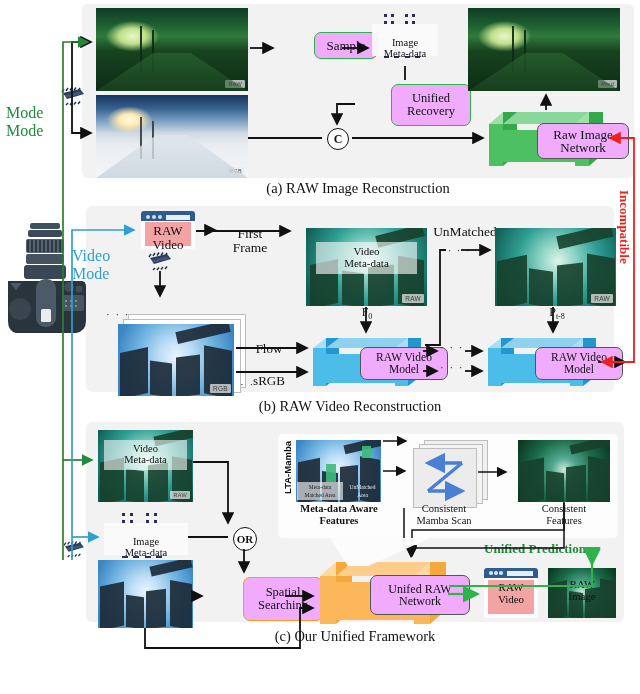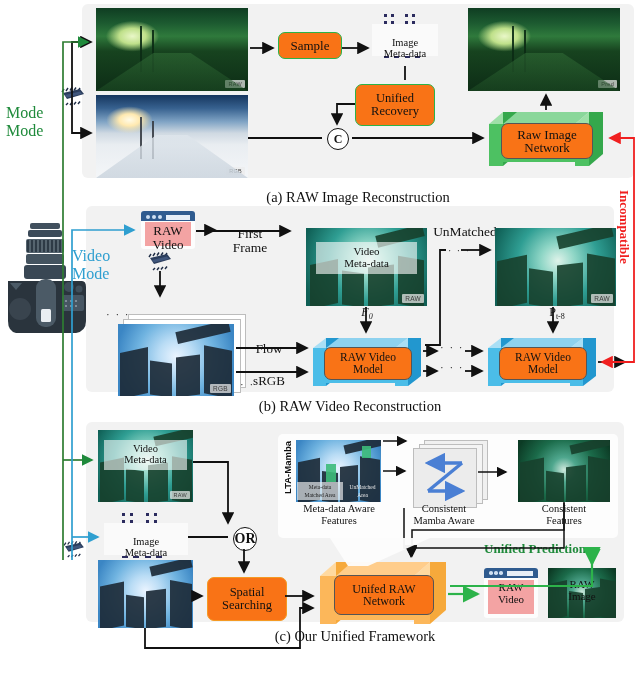--- a/index.html
+++ b/index.html
@@ -3,23 +3,23 @@
 <meta charset="utf-8">
 <style>
   html,body{margin:0;padding:0;background:#ffffff;}
   body{width:640px;height:694px;position:relative;overflow:hidden;
        font-family:"Liberation Serif",serif;color:#111;}
   
   .panel{position:absolute;background:#f2f2f2;border-radius:6px;}
   .caption{position:absolute;text-align:center;font-family:"Liberation Serif",serif;
            font-size:14.5px;color:#111;white-space:nowrap;}
   
-  .box{position:absolute;background:#f97316;border-radius:7px;display:flex;
+  .box{position:absolute;background:#f0abfc;border-radius:7px;display:flex;
        align-items:center;justify-content:center;text-align:center;
-       font-family:"Liberation Serif",serif;line-height:1.02;}
+       font-family:"Liberation Serif",serif;line-height:1.02;margin-left:36px;}
   .box.green{border:1.6px solid #2bb34a;}
   .box.orange{border:1.6px solid #f59a23;}
   
   .lbl{position:absolute;font-family:"Liberation Serif",serif;text-align:center;
        line-height:1.03;white-space:nowrap;}
   .lbl.green{color:#1f8a3b;}
   .lbl.blue{color:#2f9fd0;}
   .lbl.red{color:#f02020;}
   
   .img{position:absolute;overflow:hidden;background:#ccc;}
@@ -144,21 +144,21 @@
     <span>Network</span>
   </div>
 </div>
 
 <div class="img im-raw-road" style="left:468px;top:8px;width:152px;height:83px;">
   <div class="bld" style="left:44px;top:18px;width:2px;height:46px;background:#0c2b15;"></div>
   <div class="bld" style="left:56px;top:22px;width:2px;height:42px;background:#0c2b15;"></div>
   <div class="tag">Pred</div>
 </div>
 
-<div class="caption" style="left:82px;top:189px;width:552px;">(a) RAW Image Reconstruction</div>
+<div class="caption" style="left:82px;top:180px;width:552px;">(a) RAW Image Reconstruction</div>
 
 <div class="panel" style="left:86px;top:206px;width:528px;height:186px;"></div>
 
 <div class="win" style="left:141px;top:211px;width:54px;height:38px;">
   <div class="bar"></div>
   <div class="body"></div>
   <div style="position:absolute;left:5px;top:4px;width:4px;height:4px;border-radius:50%;background:#cfe0f2;"></div>
   <div style="position:absolute;left:11px;top:4px;width:4px;height:4px;border-radius:50%;background:#cfe0f2;"></div>
   <div style="position:absolute;left:17px;top:4px;width:4px;height:4px;border-radius:50%;background:#cfe0f2;"></div>
   <div style="position:absolute;left:25px;top:3.5px;width:24px;height:5px;background:#e6eef7;"></div>
@@ -179,21 +179,21 @@
   <div class="bldg" style="left:62px;top:38px;width:26px;height:40px;transform:skewY(-7deg);"></div>
   <div class="bldg" style="left:92px;top:30px;width:26px;height:48px;transform:skewY(10deg);"></div>
   <div class="bldg" style="left:70px;top:2px;width:48px;height:12px;transform:rotate(-14deg);"></div>
   <div style="position:absolute;left:10px;top:14px;right:10px;height:32px;background:rgba(250,250,250,.62);"></div>
   <div style="position:absolute;left:0;right:0;top:18px;text-align:center;font-size:11px;line-height:1.05;color:#111;">
     <div>Video</div>
     <div>Meta-data</div>
   </div>
   <div class="tag big">RAW</div>
 </div>
-<div class="lbl" style="left:350px;top:306px;width:34px;font-size:12px;font-style:italic;">
+<div class="lbl" style="left:350px;top:306px;width:34px;font-size:12px;">
   <span>F</span><sub style="font-size:8px;">0</sub>
 </div>
 
 <div class="lbl" style="left:420px;top:225px;width:90px;font-size:13.5px;">UnMatched</div>
 
 <div class="img im-city-raw" style="left:495px;top:228px;width:121px;height:78px;">
   <div class="bldg" style="left:2px;top:30px;width:30px;height:48px;transform:skewY(-12deg);"></div>
   <div class="bldg" style="left:34px;top:42px;width:24px;height:36px;transform:skewY(8deg);"></div>
   <div class="bldg" style="left:62px;top:36px;width:26px;height:42px;transform:skewY(-7deg);"></div>
   <div class="bldg" style="left:92px;top:28px;width:28px;height:50px;transform:skewY(10deg);"></div>
@@ -293,21 +293,21 @@
     <div class="dot" style="left:41px;top:48px;width:6px;height:2px;"></div>
     <div class="dot" style="left:52px;top:48px;width:6px;height:2px;"></div>
   </div>
   <div class="sheet" style="top:15px;height:32px;"></div>
   <div class="mtxt" style="top:29px;transform:none;font-size:10.5px;">
     <div>Image</div>
     <div>Meta-data</div>
   </div>
 </div>
 
-<div class="cnode" style="left:233px;top:527px;width:22px;height:22px;font-size:14px;">OR</div>
+<div class="cnode" style="left:233px;top:527px;width:22px;height:22px;font-size:11px;">OR</div>
 
 <div class="img im-city-rgb" style="left:98px;top:560px;width:95px;height:68px;">
   <div class="bld" style="left:2px;top:24px;width:24px;height:44px;transform:skewY(-12deg);"></div>
   <div class="bld" style="left:28px;top:36px;width:18px;height:32px;transform:skewY(8deg);"></div>
   <div class="bld" style="left:48px;top:30px;width:20px;height:38px;transform:skewY(-7deg);"></div>
   <div class="bld" style="left:72px;top:22px;width:22px;height:46px;transform:skewY(10deg);"></div>
   <div class="bld" style="left:52px;top:2px;width:42px;height:10px;transform:rotate(-13deg);"></div>
 </div>
 
 <div class="box orange" style="left:207px;top:577px;width:78px;height:42px;font-size:12.5px;flex-direction:column;">
@@ -330,42 +330,42 @@
   <div style="position:absolute;left:1px;top:42px;width:46px;height:18px;background:rgba(240,240,240,.66);"></div>
   <div style="position:absolute;left:1px;top:43px;width:46px;text-align:center;font-size:5.5px;line-height:1.5;color:#1a1a1a;">
     <div>Meta-data</div>
     <div>Matched Area</div>
   </div>
   <div style="position:absolute;left:49px;top:43px;width:35px;text-align:center;font-size:5.5px;line-height:1.5;color:#e8e8e8;">
     <div>UnMatched</div>
     <div>Area</div>
   </div>
 </div>
-<div class="lbl" style="left:284px;top:503px;width:110px;font-size:10.5px;line-height:1.1;">
+<div class="lbl" style="left:284px;top:503px;width:110px;font-size:10.5px;line-height:1.1;font-weight:bold;">
   <div>Meta-data Aware</div>
   <div>Features</div>
 </div>
 
 <div class="stk" style="left:424px;top:440px;width:62px;height:58px;background:#f0f0f0;"></div>
 <div class="stk" style="left:419px;top:444px;width:62px;height:58px;background:#f4f4f4;"></div>
 <div class="stk" style="left:413px;top:448px;width:62px;height:58px;background:#ececec;">
   <svg width="62" height="58" style="position:absolute;left:0;top:0;">
     <defs>
         <marker id="ahb" markerWidth="6" markerHeight="6" refX="5" refY="3" orient="auto">
       <path d="M0,0 L6,3 L0,6 z" fill="#4a7fd4"></path>
         </marker>
       </defs>
     <path d="M48,14 L14,14" stroke="#4a7fd4" stroke-width="3.4" fill="none" marker-end="url(#ahb)"></path>
     <path d="M48,14 L14,42" stroke="#4a7fd4" stroke-width="3.4" fill="none"></path>
     <path d="M14,42 L48,42" stroke="#4a7fd4" stroke-width="3.4" fill="none" marker-end="url(#ahb)"></path>
   </svg>
 </div>
 <div class="lbl" style="left:398px;top:503px;width:92px;font-size:10.5px;line-height:1.1;">
   <div>Consistent</div>
-  <div>Mamba Aware</div>
+  <div>Mamba Scan</div>
 </div>
 
 <div class="img im-city-dark" style="left:518px;top:440px;width:92px;height:62px;">
   <div class="bldg" style="left:2px;top:20px;width:24px;height:42px;transform:skewY(-12deg);"></div>
   <div class="bldg" style="left:28px;top:32px;width:18px;height:30px;transform:skewY(8deg);"></div>
   <div class="bldg" style="left:48px;top:26px;width:20px;height:36px;transform:skewY(-7deg);"></div>
   <div class="bldg" style="left:70px;top:18px;width:22px;height:44px;transform:skewY(10deg);"></div>
   <div class="bldg" style="left:52px;top:1px;width:40px;height:9px;transform:rotate(-13deg);"></div>
 </div>
 <div class="lbl" style="left:518px;top:503px;width:92px;font-size:10.5px;line-height:1.1;">

